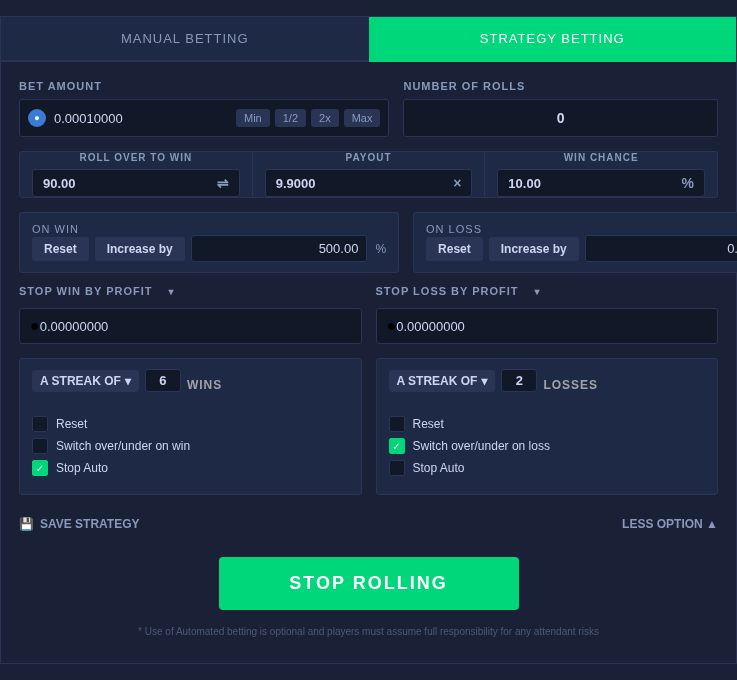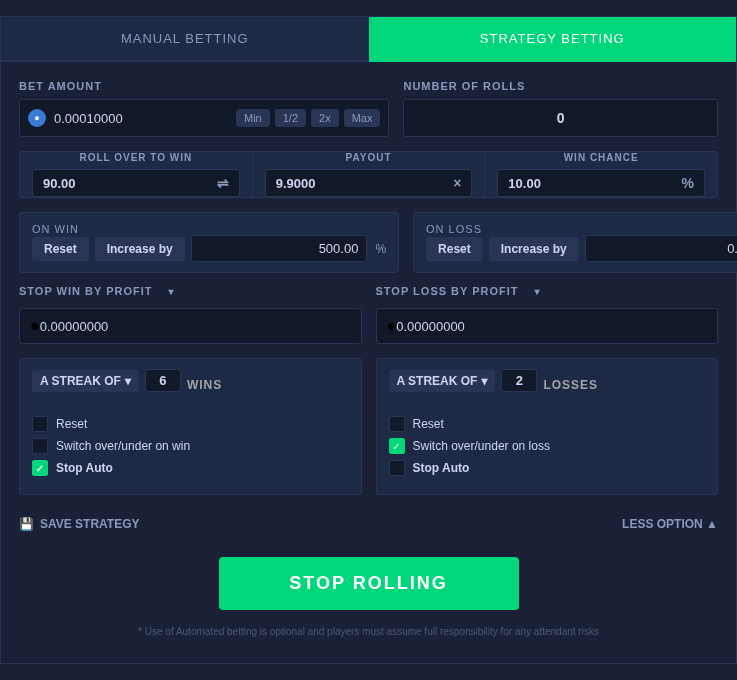--- a/index.html
+++ b/index.html
@@ -274,21 +274,21 @@
       font-size: 12px;
       font-weight: bold;
       letter-spacing: 1px;
     }
     .checkbox-row {
       display: flex;
       align-items: center;
       gap: 8px;
       margin-bottom: 6px;
     }
-    .checkbox-row:last-child { margin-bottom: 8px; font-weight: bold; }
+    .checkbox-row:last-child { margin-bottom: 8px; }
     .checkbox-box {
       width: 16px;
       height: 16px;
       border: 1px solid #2a3555;
       background: #111827;
       border-radius: 2px;
       flex-shrink: 0;
     }
     .checkbox-box.checked {
       background: #00d67a;

